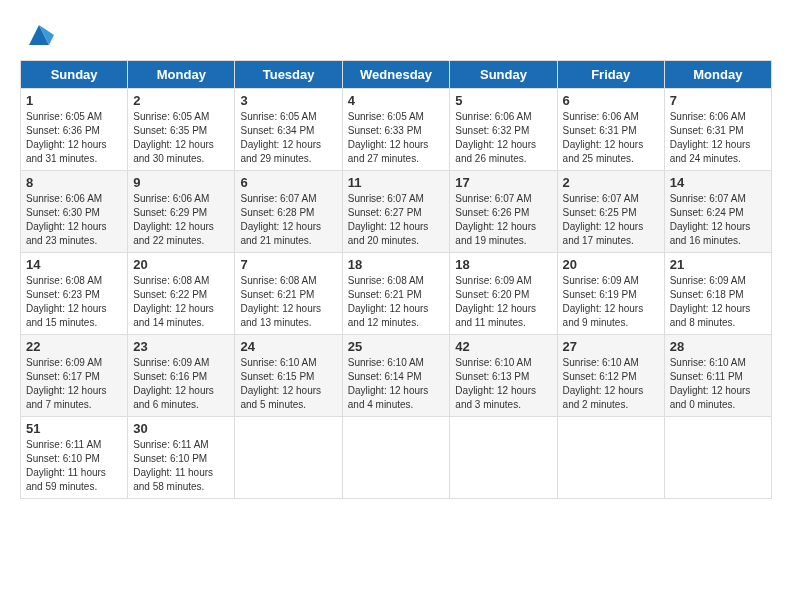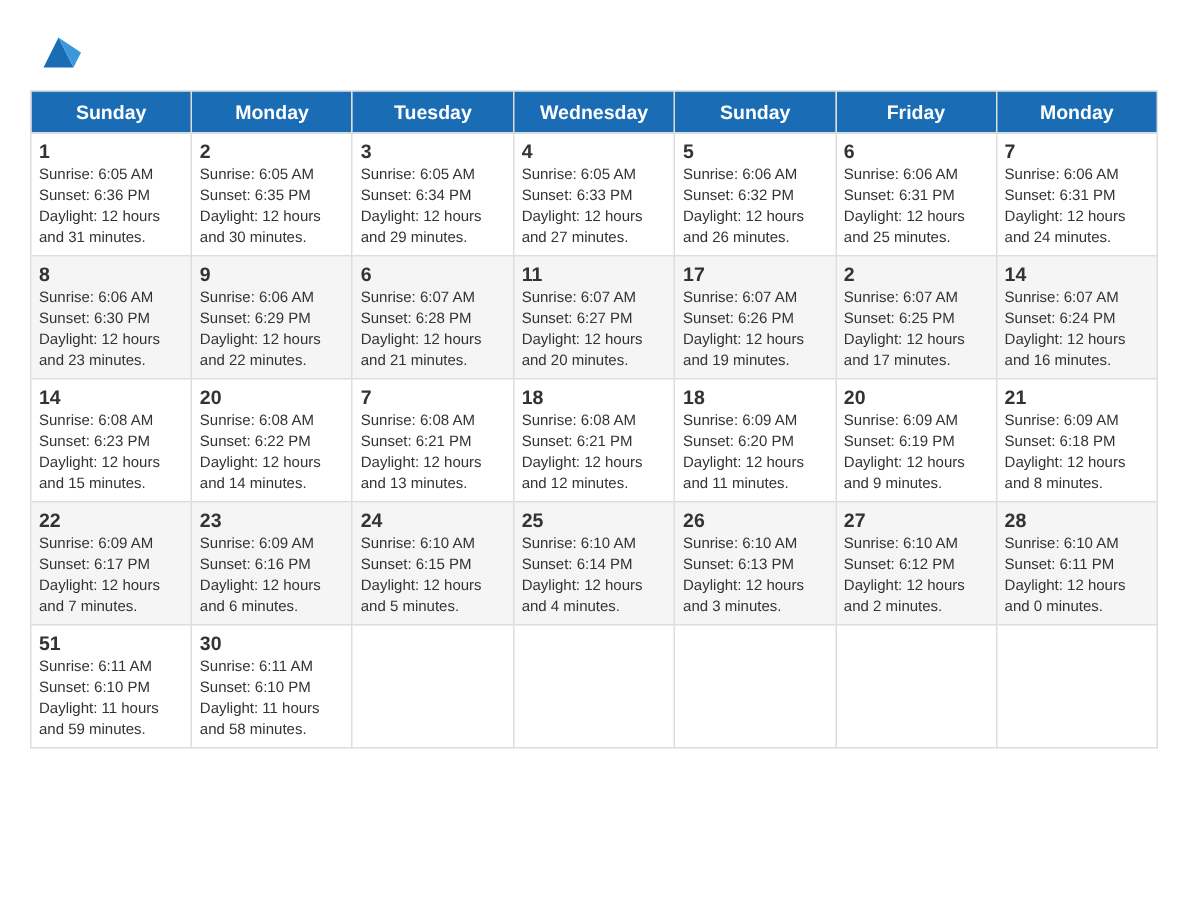--- a/index.html
+++ b/index.html
@@ -327,21 +327,21 @@
         </td>
         <td>
           <span class="day-number">25</span>
           <div class="day-info">
             Sunrise: 6:10 AM<br>
             Sunset: 6:14 PM<br>
             Daylight: 12 hours and 4 minutes.
           </div>
         </td>
         <td>
-          <span class="day-number">26</span>
+          <span class="day-number">42</span>
           <div class="day-info">
             Sunrise: 6:10 AM<br>
             Sunset: 6:13 PM<br>
             Daylight: 12 hours and 3 minutes.
           </div>
         </td>
         <td>
           <span class="day-number">27</span>
           <div class="day-info">
             Sunrise: 6:10 AM<br>

